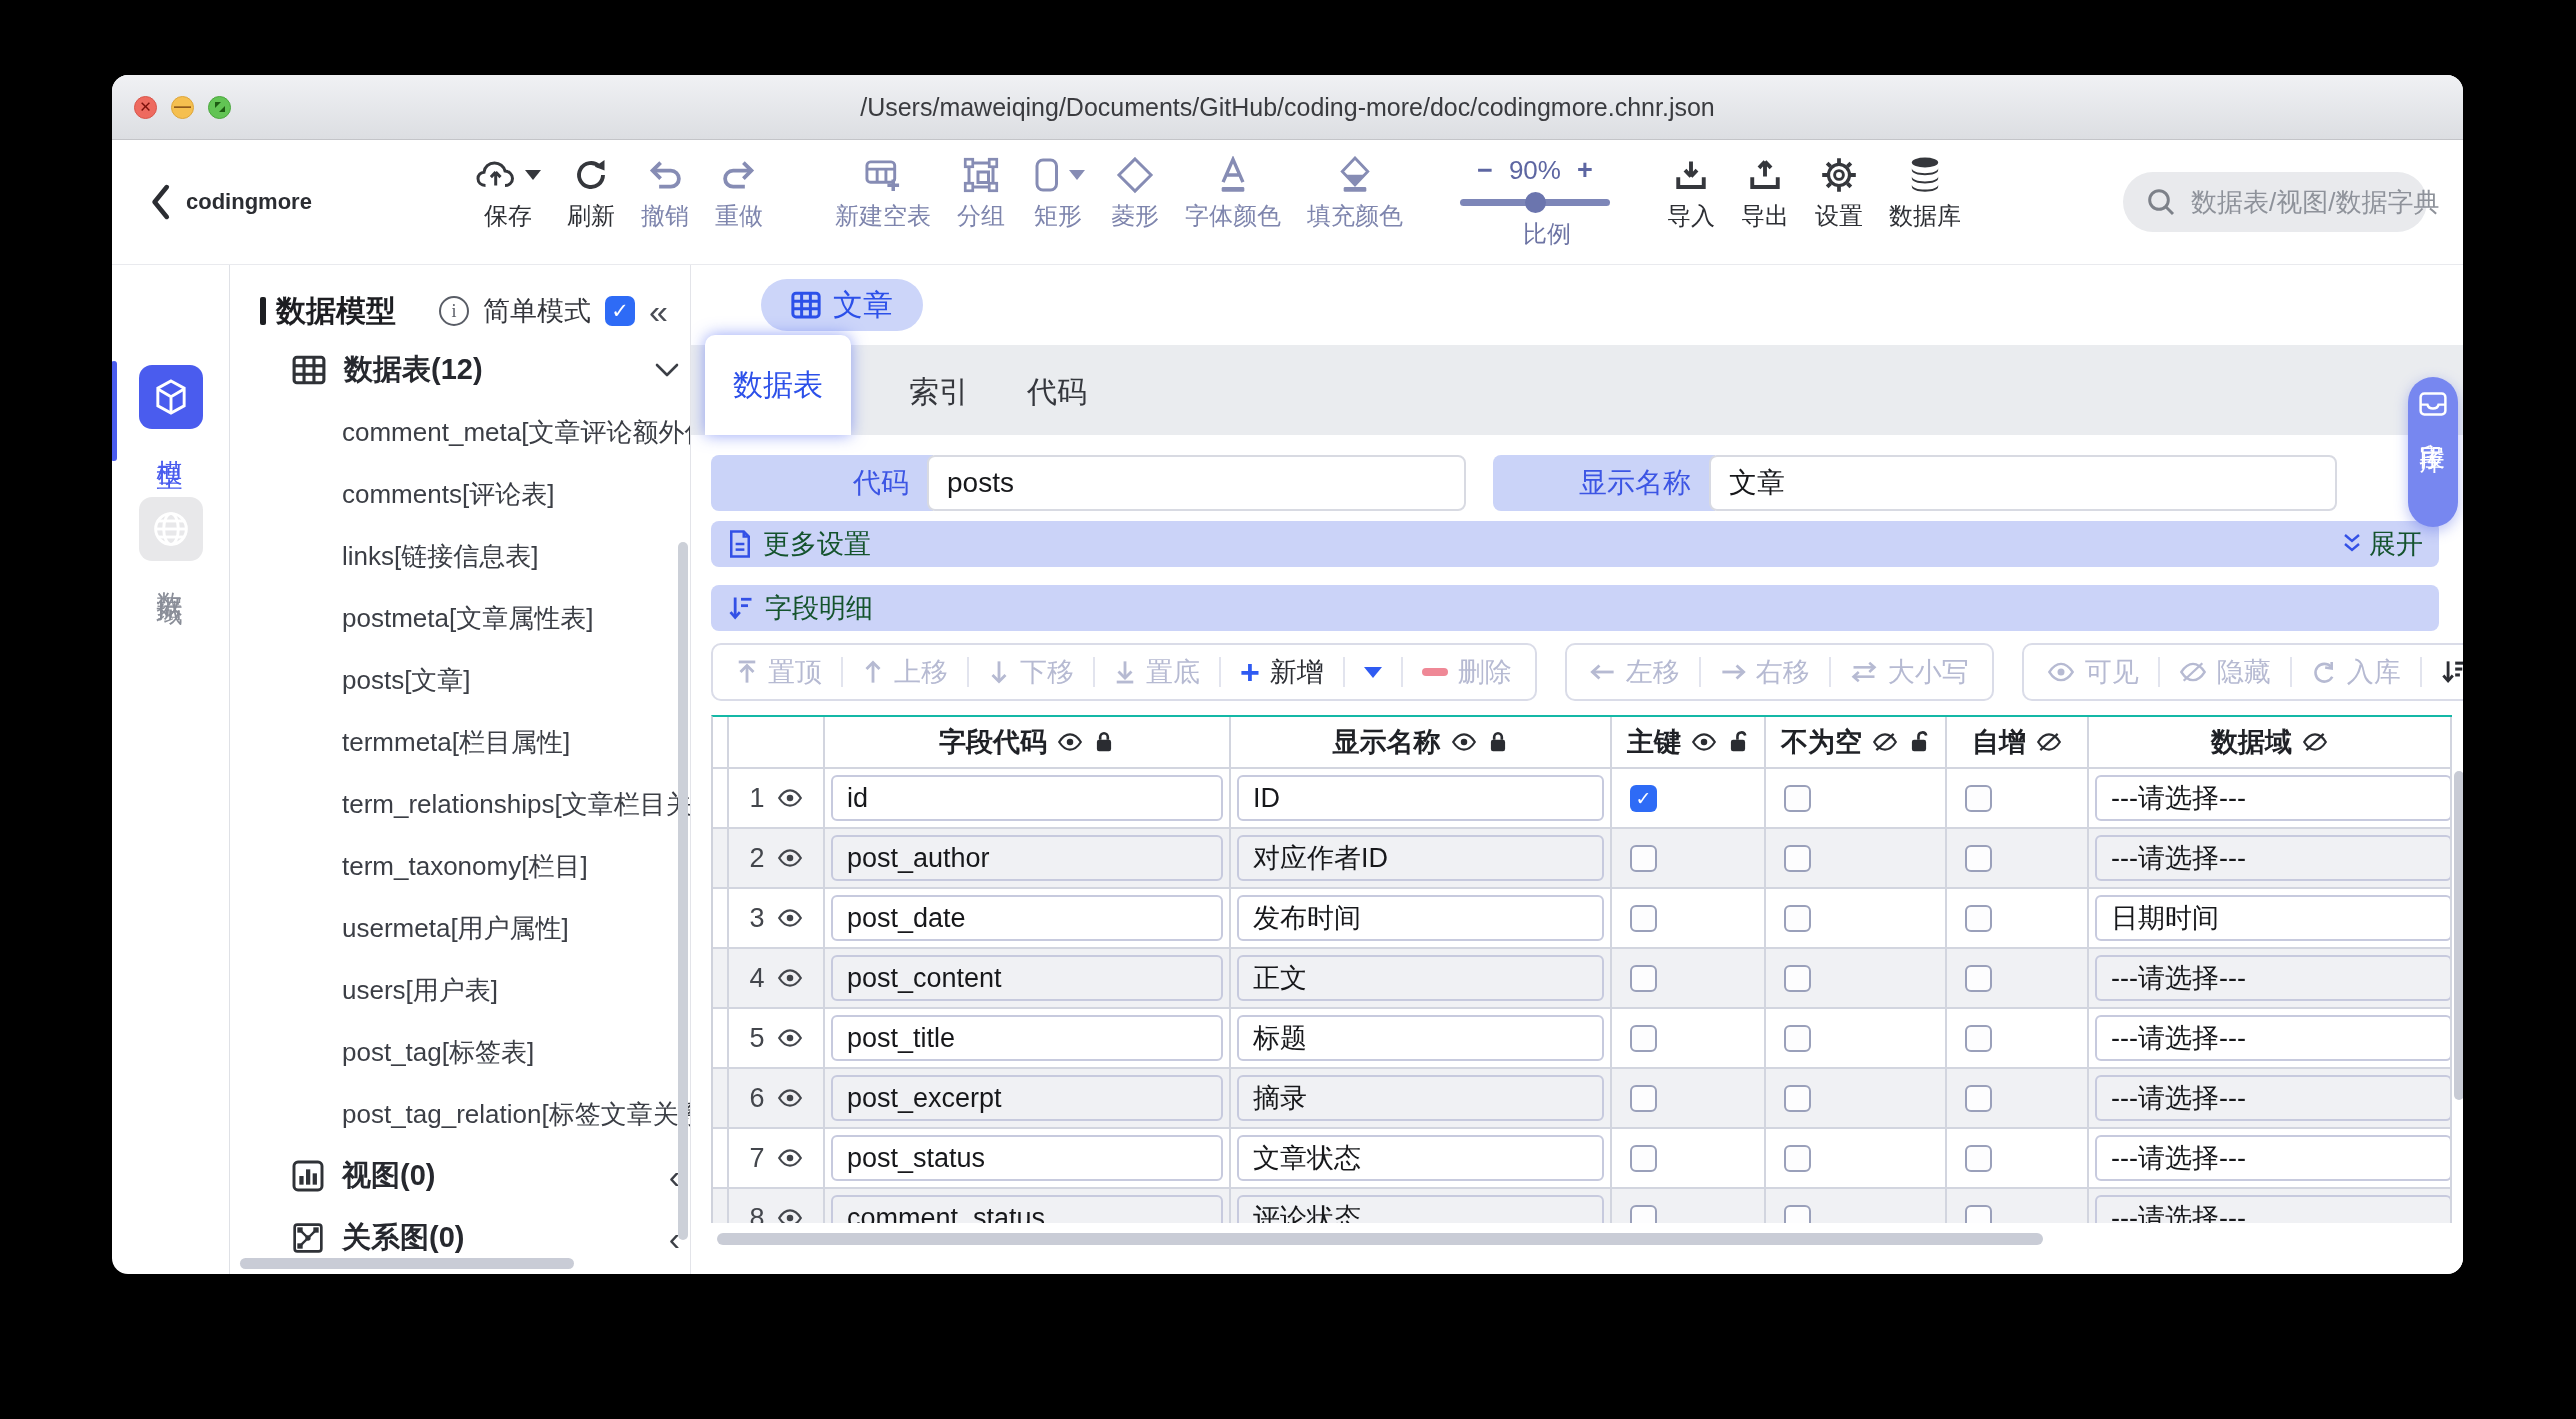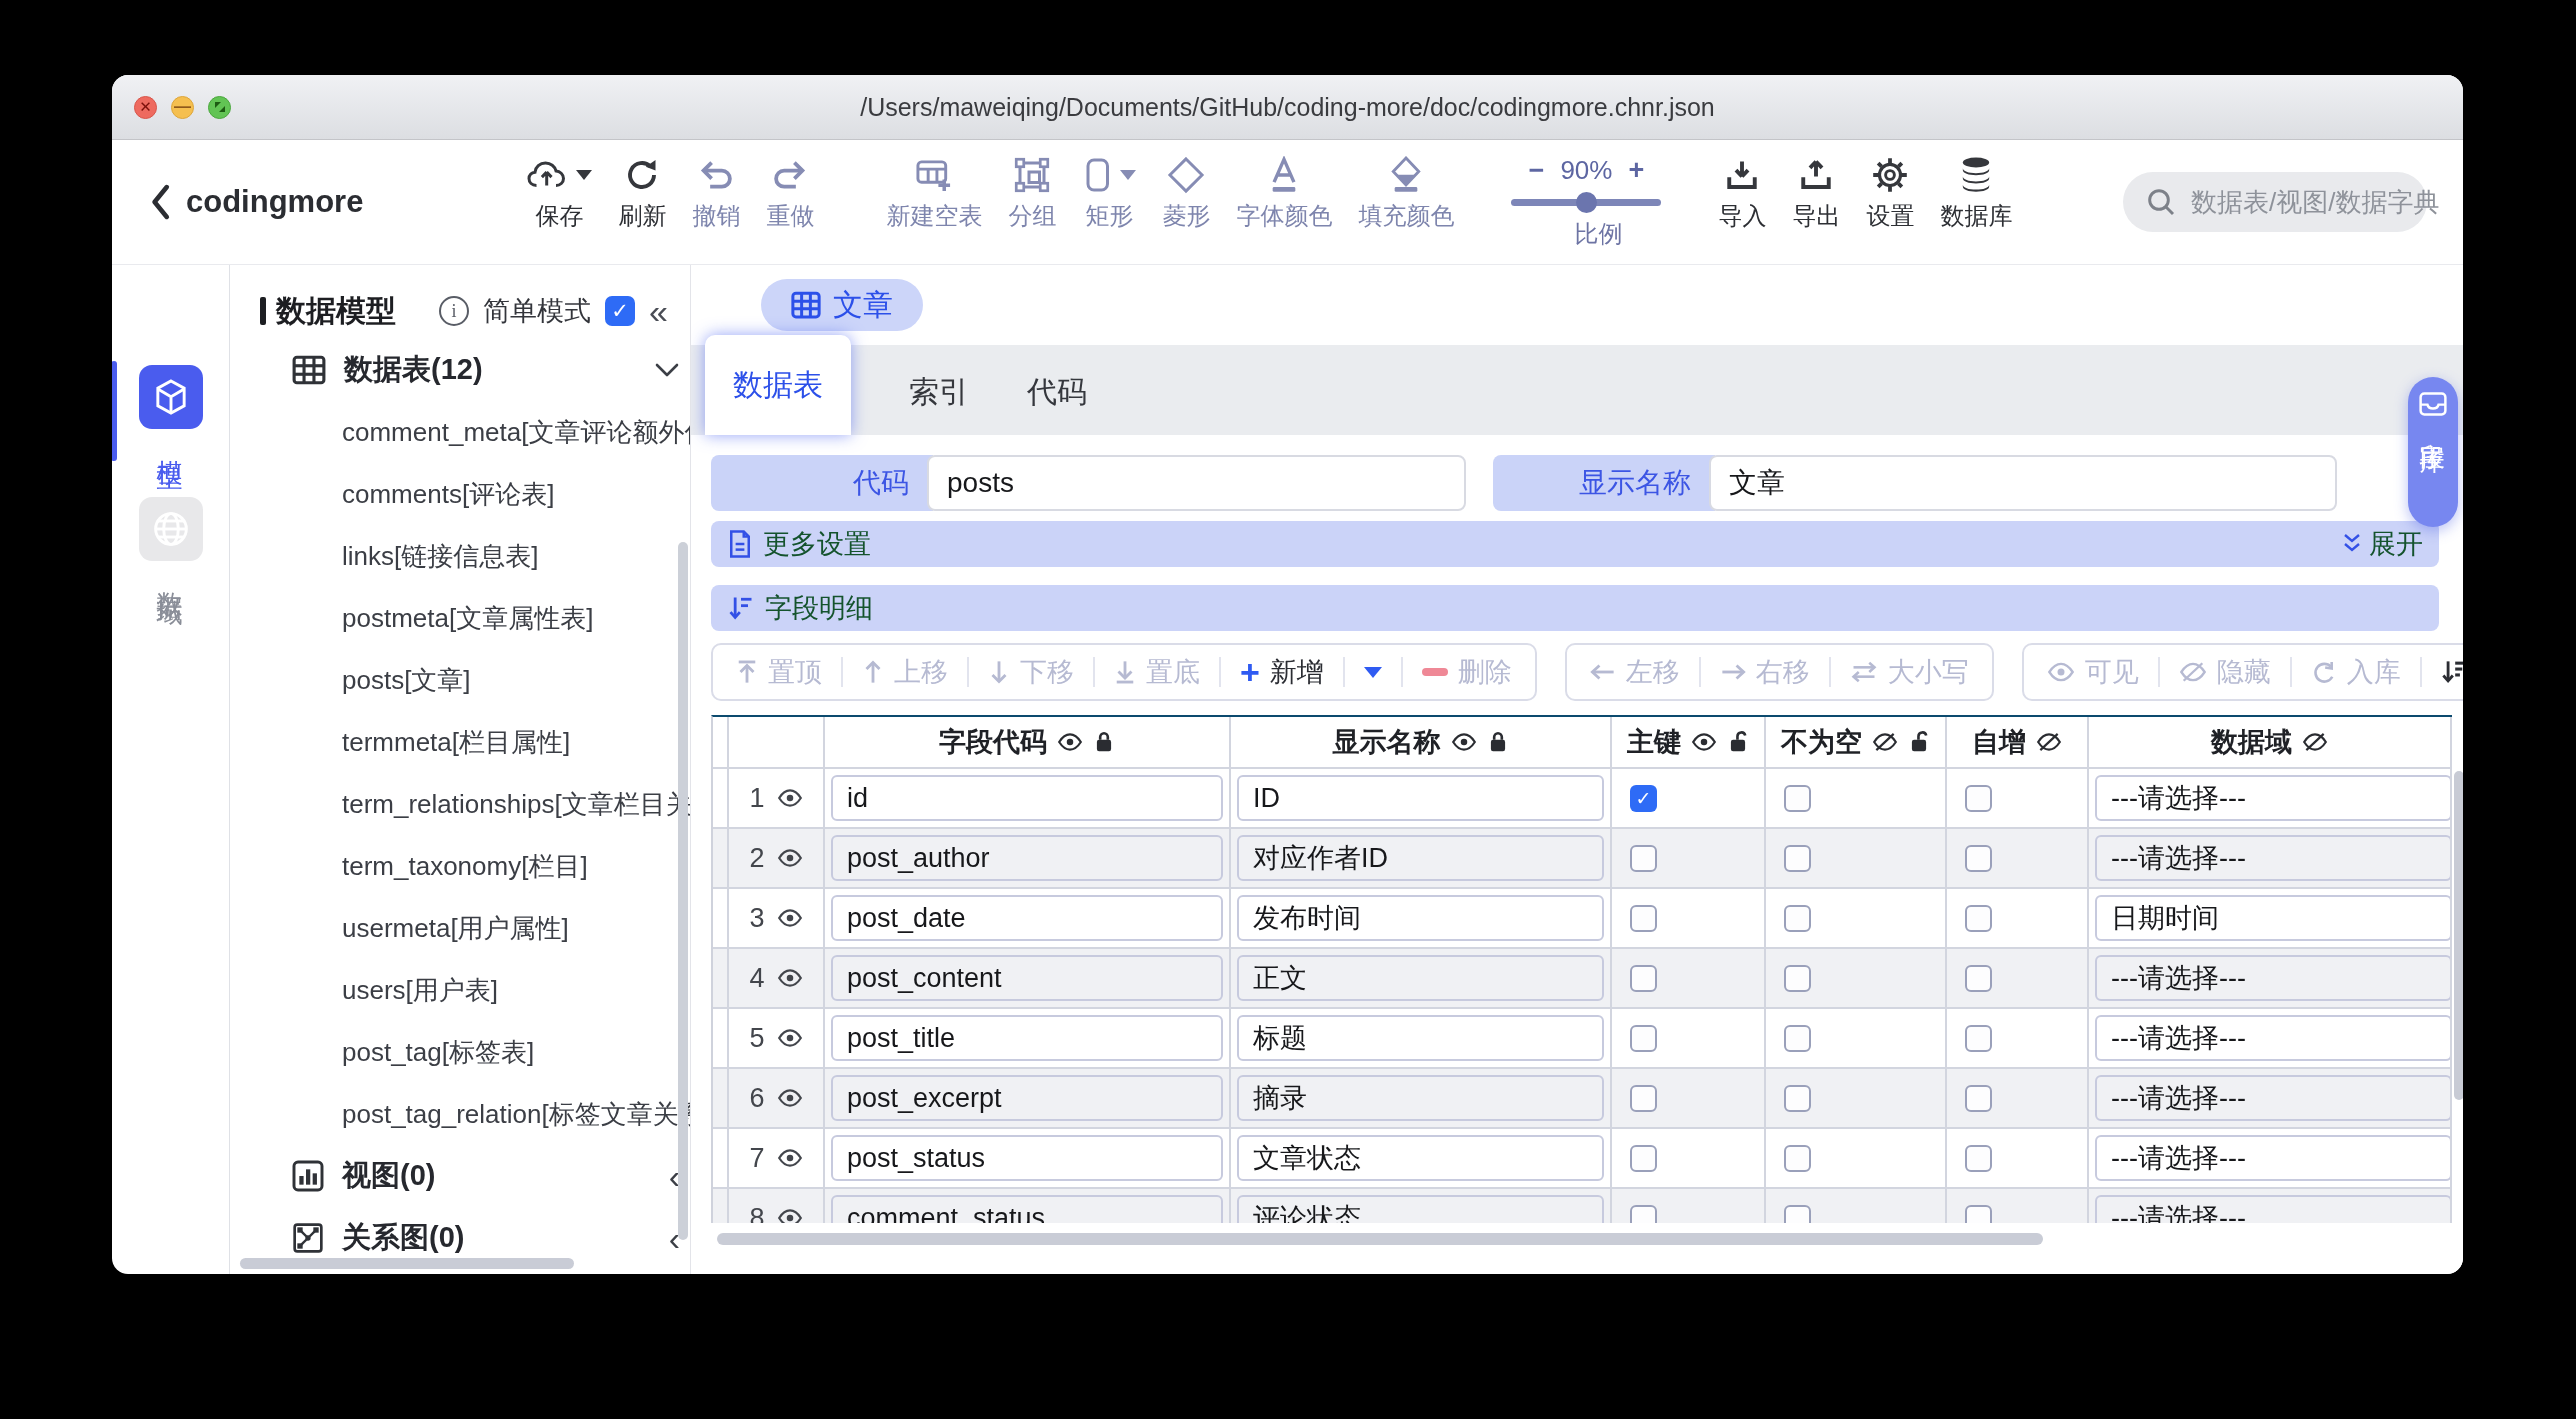--- a/index.html
+++ b/index.html
@@ -10,21 +10,21 @@
   .titlebar{position:relative;height:64px;background:linear-gradient(#f0f1f4,#dcdee2);border-bottom:1px solid #c3c4c8;display:flex;align-items:center;justify-content:center;}
   .traffic{position:absolute;left:22px;top:0;height:64px;display:flex;align-items:center;gap:14px;}
   .light{width:23px;height:23px;border-radius:50%;display:flex;align-items:center;justify-content:center;font-weight:bold;box-sizing:border-box;}
   .light.red{background:#ee6a5f;border:1px solid #d8564b;color:#7d100b;font-size:15px;}
   .light.yellow{background:#f5bf4f;border:1px solid #dda63b;color:#8f591a;font-size:17px;}
   .light.green{background:#62c454;border:1px solid #4ba73e;}
   .win-title{font-size:25px;color:#3a3b3f;}
   
   .toolbar{height:125px;background:#fff;border-bottom:1px solid #e9eaee;display:flex;align-items:center;padding:0 36px;box-sizing:border-box;}
   .back{display:flex;align-items:center;gap:14px;cursor:pointer;}
-  .back .bk-label{font-size:31px;font-weight:bold;color:#2b2d32;}
+  .back .bk-label{font-size:22px;font-weight:bold;color:#2b2d32;}
   .tb-actions{display:flex;align-items:flex-start;margin-left:150px;}
   .tbtn{display:flex;flex-direction:column;align-items:center;gap:9px;padding:0 13px;}
   .tbtn .ic{height:40px;display:flex;align-items:center;gap:4px;}
   .tbtn .lb{font-size:24px;line-height:1;white-space:nowrap;}
   .tbtn.dark{color:#35373c;} .tbtn.dark .lb{color:#2d2f34;}
   .tbtn.dim{color:#868cb4;} .tbtn.dim .lb{color:#7e85ad;}
   .caret-down{width:0;height:0;border-left:8px solid transparent;border-right:8px solid transparent;border-top:10px solid currentColor;margin-left:4px;}
   .gap-lg{width:46px;} .gap-md{width:30px;}
   .zoomctl{display:flex;flex-direction:column;align-items:center;gap:6px;color:#5d66a2;margin:0 14px;}
   .zoomctl .ztop{display:flex;align-items:center;gap:16px;font-size:27px;font-weight:bold;}
@@ -89,21 +89,21 @@
   .actions-row{margin-top:12px;display:flex;align-items:center;gap:28px;}
   .btn-group{display:flex;align-items:center;border:2px solid #dadce8;border-radius:10px;height:58px;padding:0 4px;background:#fff;box-sizing:border-box;}
   .abtn{display:flex;align-items:center;gap:10px;padding:0 19px;font-size:27px;color:#b6bad2;white-space:nowrap;}
   .abtn.dark{color:#2b2d33;}
   .vsep{width:2px;height:30px;background:#e2e4ee;}
   .plus-ic{color:#2f5bf2;font-size:34px;font-weight:bold;line-height:1;}
   .caret-blue{width:0;height:0;border-left:9px solid transparent;border-right:9px solid transparent;border-top:11px solid #2f5bf2;}
   .minus-ic{width:26px;height:8px;border-radius:4px;background:#ef8896;}
   
   .ftable-wrap{position:relative;margin-top:14px;width:1753px;}
-  .ftable{width:1741px;height:508px;overflow:hidden;border-top:2px solid #0c4a6e;border-left:2px solid #cfd2dc;box-sizing:border-box;}
+  .ftable{width:1741px;height:508px;overflow:hidden;border-top:2px solid #14b8a6;border-left:2px solid #cfd2dc;box-sizing:border-box;}
   .trow{display:grid;grid-template-columns:16px 96px 406px 381px 154px 181px 142px 1fr;}
   .tcell{border-right:2px solid #d2d5df;border-bottom:2px solid #d2d5df;display:flex;align-items:center;box-sizing:border-box;overflow:hidden;}
   .thead .tcell{height:52px;justify-content:center;gap:10px;background:#fff;}
   .th-lb{font-size:27px;font-weight:bold;color:#1f2126;}
   .th-ic{color:#2a2c31;display:flex;align-items:center;}
   .drow .tcell{height:60px;}
   .drow.striped .tcell{background:#f0f1f4;}
   .cell-num{justify-content:center;gap:12px;font-size:27px;color:#43464c;}
   .cell-input{flex:1;margin:6px;height:46px;border:2px solid #c7cade;border-radius:6px;display:flex;align-items:center;padding:0 14px;font-size:27px;color:#17181b;background:#fff;box-sizing:border-box;white-space:nowrap;}
   .drow.striped .cell-input{background:#f0f1f4;}

